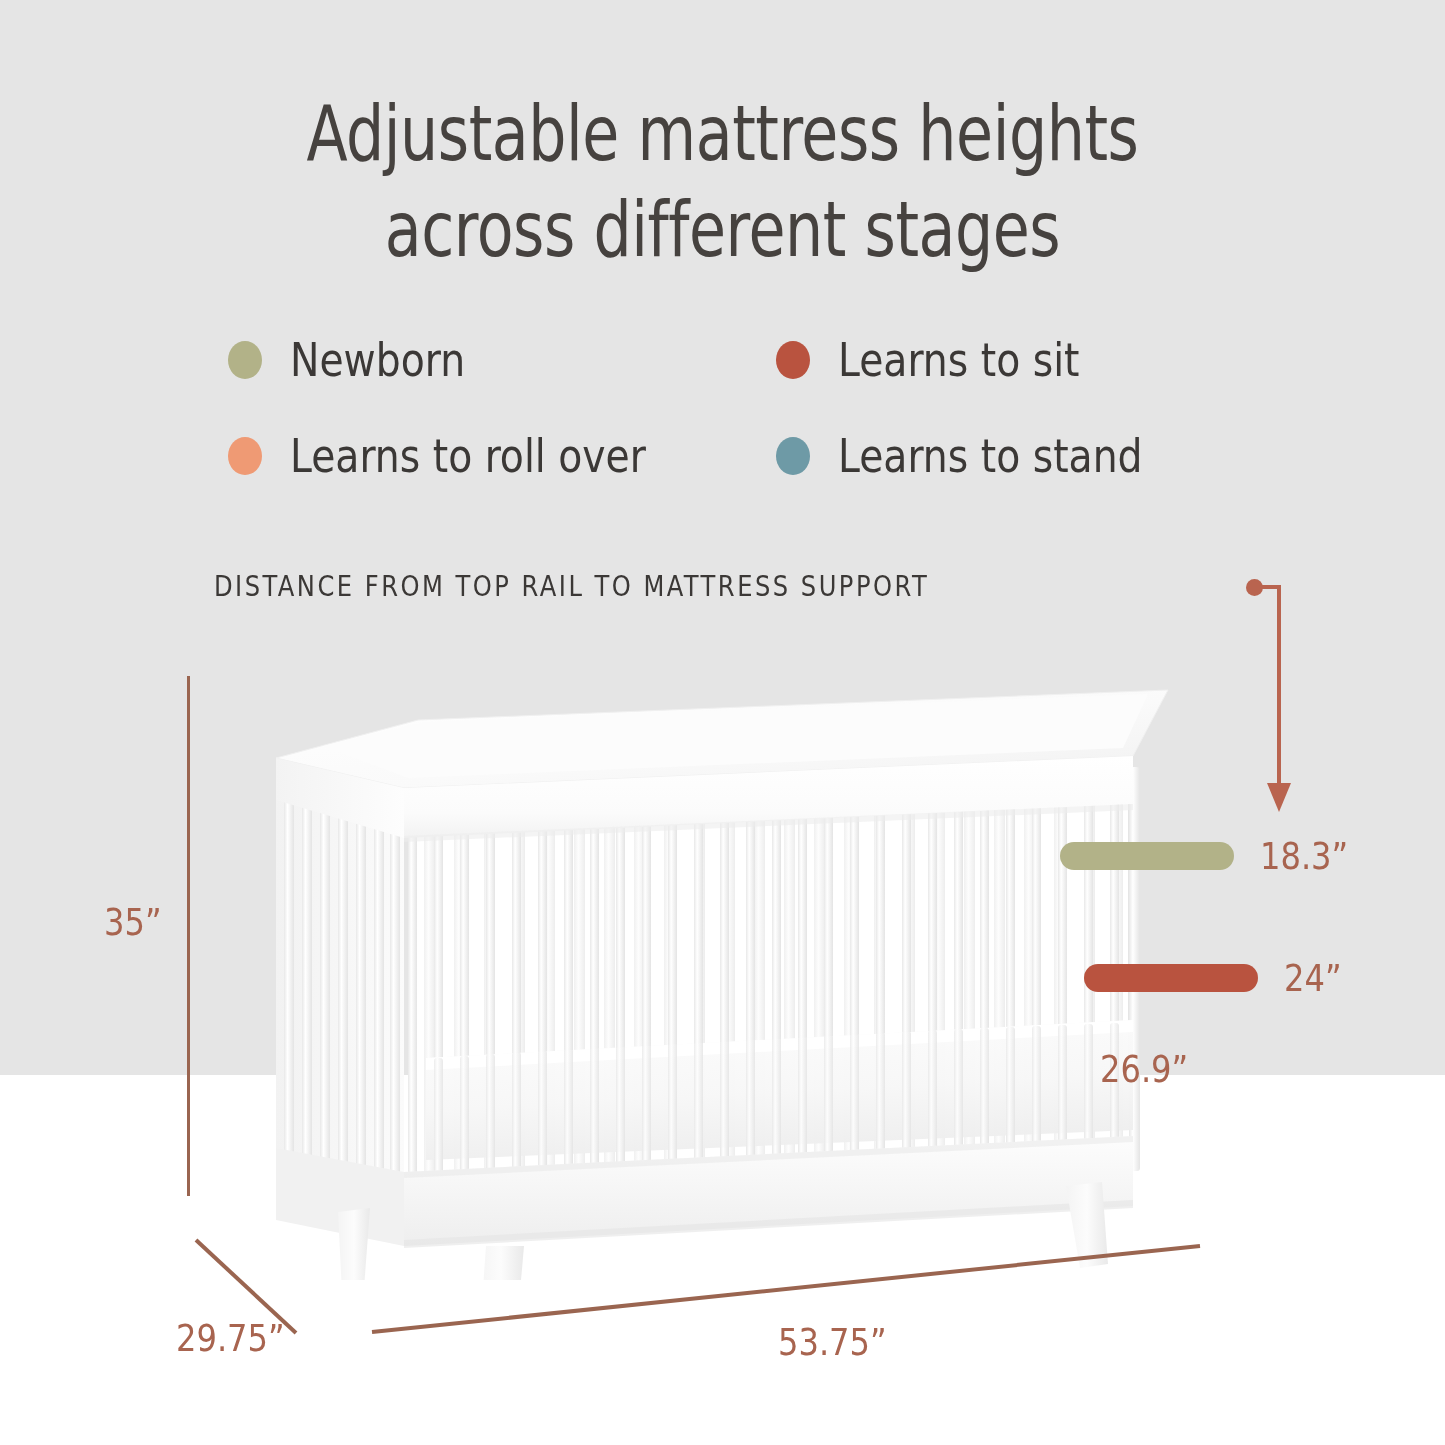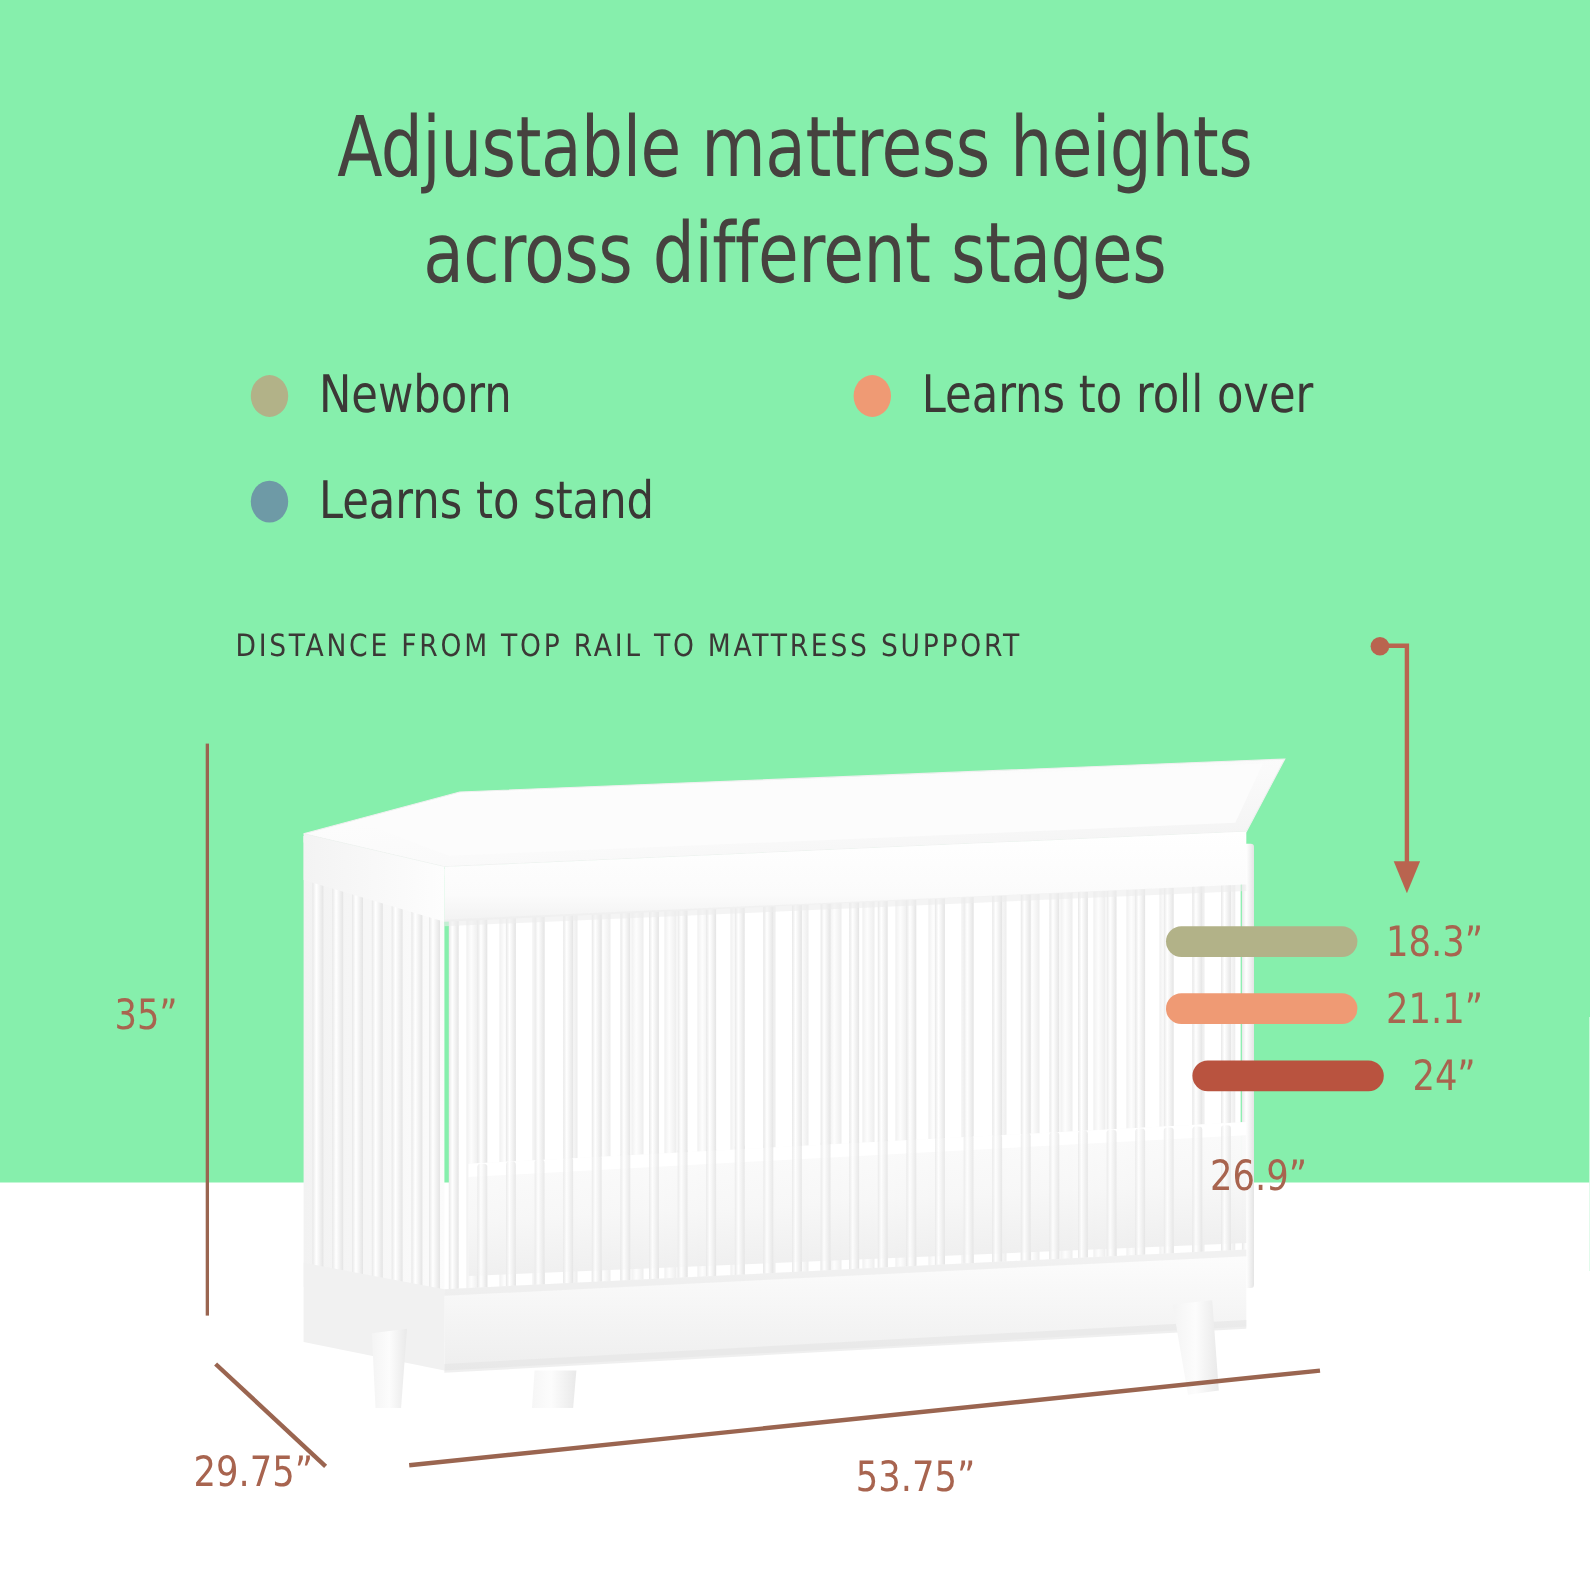--- a/index.html
+++ b/index.html
@@ -5,21 +5,21 @@
   * { box-sizing: border-box; margin: 0; padding: 0; }
   html, body {
     width: 1445px; height: 1445px;
     background: #ffffff;
     font-family: "Liberation Sans", sans-serif;
     overflow: hidden;
   }
   #page {
     position: relative;
     width: 1445px; height: 1075px;
-    background: #86efac;
+    background: #e5e5e5;
   }
 
   
   .title-block {
     position: absolute;
     left: 0; top: 86px;
     width: 1445px;
     text-align: center;
     color: #46423f;
   }
@@ -160,20 +160,24 @@
 
   <div class="title-block">
     <span class="title-line">Adjustable mattress heights</span>
     <span class="title-line">across different stages</span>
   </div>
 
   <div class="legend">
     <div class="legend-item">
       <span class="legend-dot" style="background:#b2b288"></span>
       <span class="legend-label">Newborn</span>
+    </div>
+    <div class="legend-item">
+      <span class="legend-dot" style="background:#b9533f"></span>
+      <span class="legend-label">Learns to sit</span>
     </div>
     <div class="legend-item">
       <span class="legend-dot" style="background:#ef9a74"></span>
       <span class="legend-label">Learns to roll over</span>
     </div>
     <div class="legend-item">
       <span class="legend-dot" style="background:#6e9aa6"></span>
       <span class="legend-label">Learns to stand</span>
     </div>
   </div>
@@ -370,24 +374,20 @@
         <path d="M838,526 L874,522 L880,604 L852,608 Z" fill="url(#gLeg)"></path>
         <path d="M702,566 L736,562 L748,666 L716,670 Z" fill="#fcfcfc" opacity="0"></path>
       </g>
     </svg>
   </div>
 
   <div class="bar-row" style="left:1060px; top:841px;">
     <span class="bar" style="background:#b2b288"></span>
     <span class="bar-label">18.3”</span>
   </div>
-  <div class="bar-row" style="left:1060px; top:902px;">
-    <span class="bar" style="background:#ef9a74"></span>
-    <span class="bar-label">21.1”</span>
-  </div>
   <div class="bar-row" style="left:1084px; top:963px;">
     <span class="bar" style="background:#b9533f"></span>
     <span class="bar-label">24”</span>
   </div>
   <div class="bar-row" style="left:1060px; top:1024px;flex-direction:column;">
     <span class="bar" style="background:#6e9aa6"></span>
     <span class="bar-label">26.9”</span>
   </div>
 
   <div class="dim-line dim-vline"></div>

